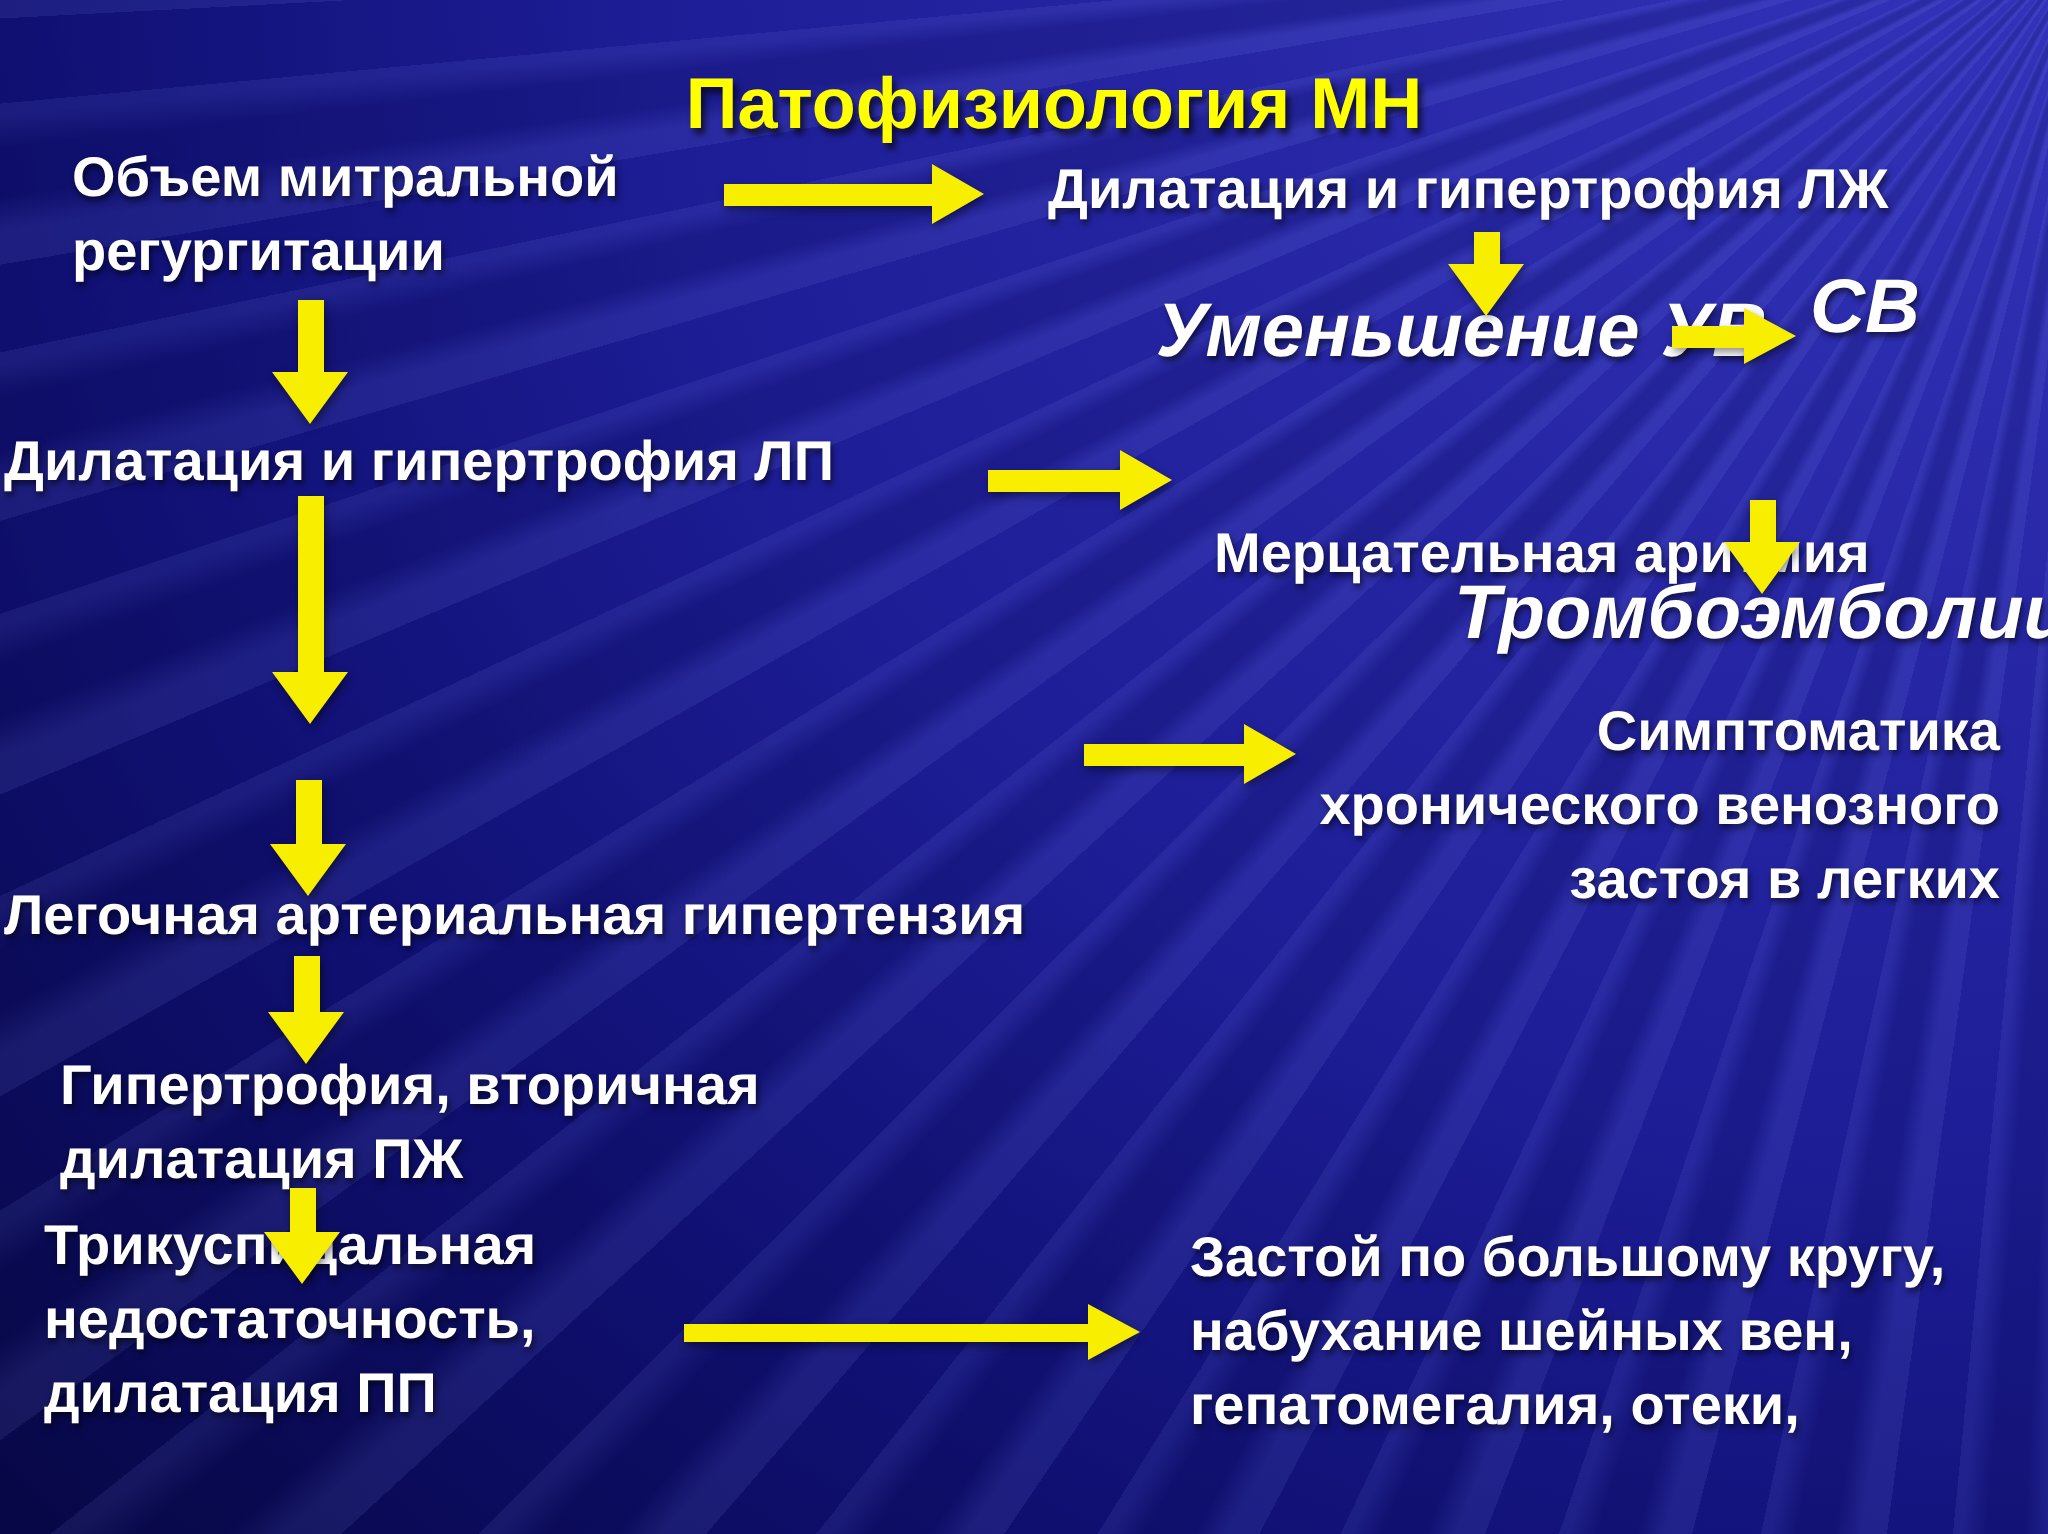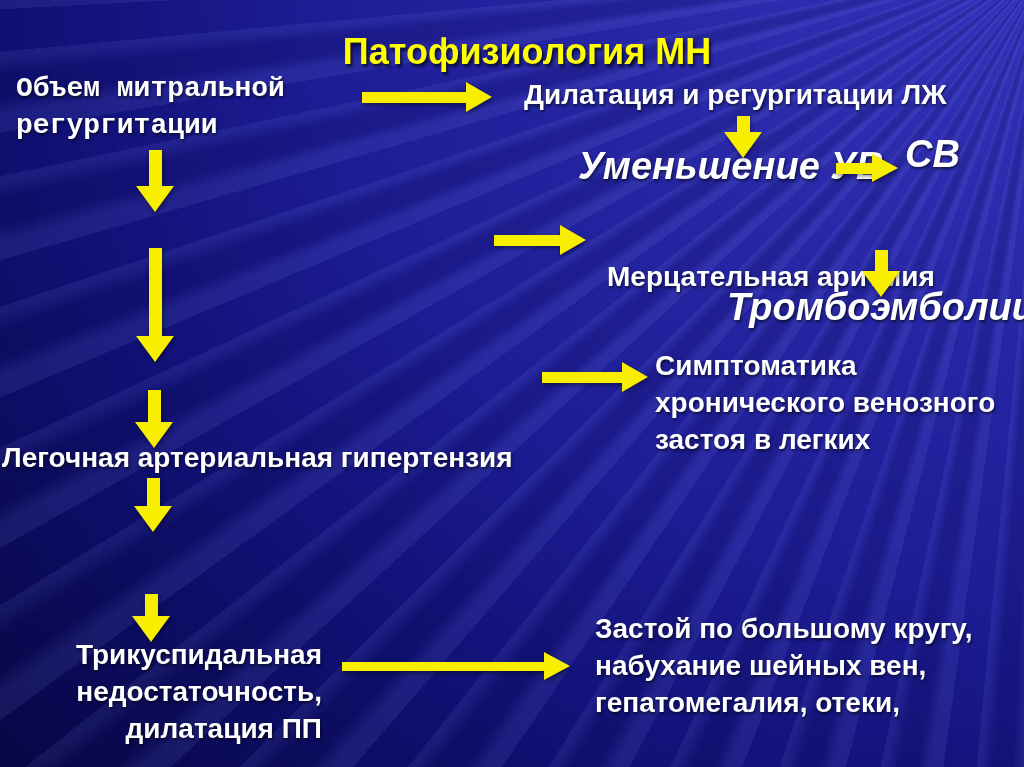--- a/index.html
+++ b/index.html
@@ -22,32 +22,32 @@
   }
   .node{
     position:absolute;color:#FFFFFF;font-weight:bold;
     font-size:28px;line-height:37px;
     text-shadow:1px 2px 3px rgba(0,0,0,0.6);
   }
   .nowrap{white-space:nowrap;}
   .italic{font-style:italic;font-size:38px;}
 
   
-  .n-mitral{left:16px;top:70px;width:330px;font-family:Liberation Mono, monospace;}
+  .n-mitral{left:36px;top:70px;width:330px;}
   .n-lp{left:2px;top:212px;}
   .n-venoz{left:18px;top:354px;}
   .n-legoch{left:2px;top:439px;}
   .n-gipertrof{left:30px;top:524px;width:440px;}
-  .n-trikusp{left:22px;top:636px;width:300px;text-align:right;}
+  .n-trikusp{left:22px;top:604px;width:300px;}
   .n-lzh{left:524px;top:76px;}
   .n-umen{left:578px;top:148px;}
   .n-sv{left:905px;top:136px;}
   .n-merc{left:607px;top:218px;margin-top:40px;}
   .n-tromb{left:727px;top:289px;}
-  .n-simpt{left:655px;top:347px;width:345px;}
+  .n-simpt{left:655px;top:347px;width:345px;text-align:right;}
   .n-zastoy{left:595px;top:610px;width:440px;}
 
   
   .ar{position:absolute;display:flex;filter:drop-shadow(1px 2px 2px rgba(0,0,0,0.45));}
   .r{flex-direction:row;align-items:center;}
   .d{flex-direction:column;align-items:center;}
   .r .sh{flex:1;height:11px;background:#f8ee00;}
   .r .hd{width:0;height:0;border-top:15px solid transparent;border-bottom:15px solid transparent;border-left:26px solid #f8ee00;}
   .d .sh{flex:1;width:13px;background:#f8ee00;}
   .d .hd{width:0;height:0;border-left:19px solid transparent;border-right:19px solid transparent;border-top:26px solid #f8ee00;}
@@ -69,24 +69,26 @@
   .a12 .hd{border-top-width:14px;border-bottom-width:14px;}
 </style>
 </head>
 <body>
 
 <div class="slide">
 
   <h1 class="title">Патофизиология МН</h1>
 
   <div class="node n-mitral">Объем митральной регургитации</div>
+  <div class="node n-lp nowrap">Дилатация и гипертрофия ЛП</div>
   <div class="node n-legoch nowrap">Легочная артериальная гипертензия</div>
+  <div class="node n-gipertrof">Гипертрофия, вторичная дилатация ПЖ</div>
   <div class="node n-trikusp">Трикуспидальная недостаточность, дилатация ПП</div>
 
-  <div class="node n-lzh nowrap">Дилатация и регургитации ЛЖ</div>
+  <div class="node n-lzh nowrap">Дилатация и гипертрофия ЛЖ</div>
   <div class="node n-umen nowrap italic">Уменьшение УВ</div>
   <div class="node n-sv nowrap italic">СВ</div>
   <div class="node n-merc nowrap">Мерцательная аритмия</div>
   <div class="node n-tromb nowrap italic">Тромбоэмболии</div>
   <div class="node n-simpt">Симптоматика хронического венозного застоя в легких</div>
   <div class="node n-zastoy">Застой по большому кругу, набухание шейных вен, гепатомегалия, отеки,</div>
 
   <div class="ar r a1">
       <i class="sh"></i>
       <i class="hd"></i>

